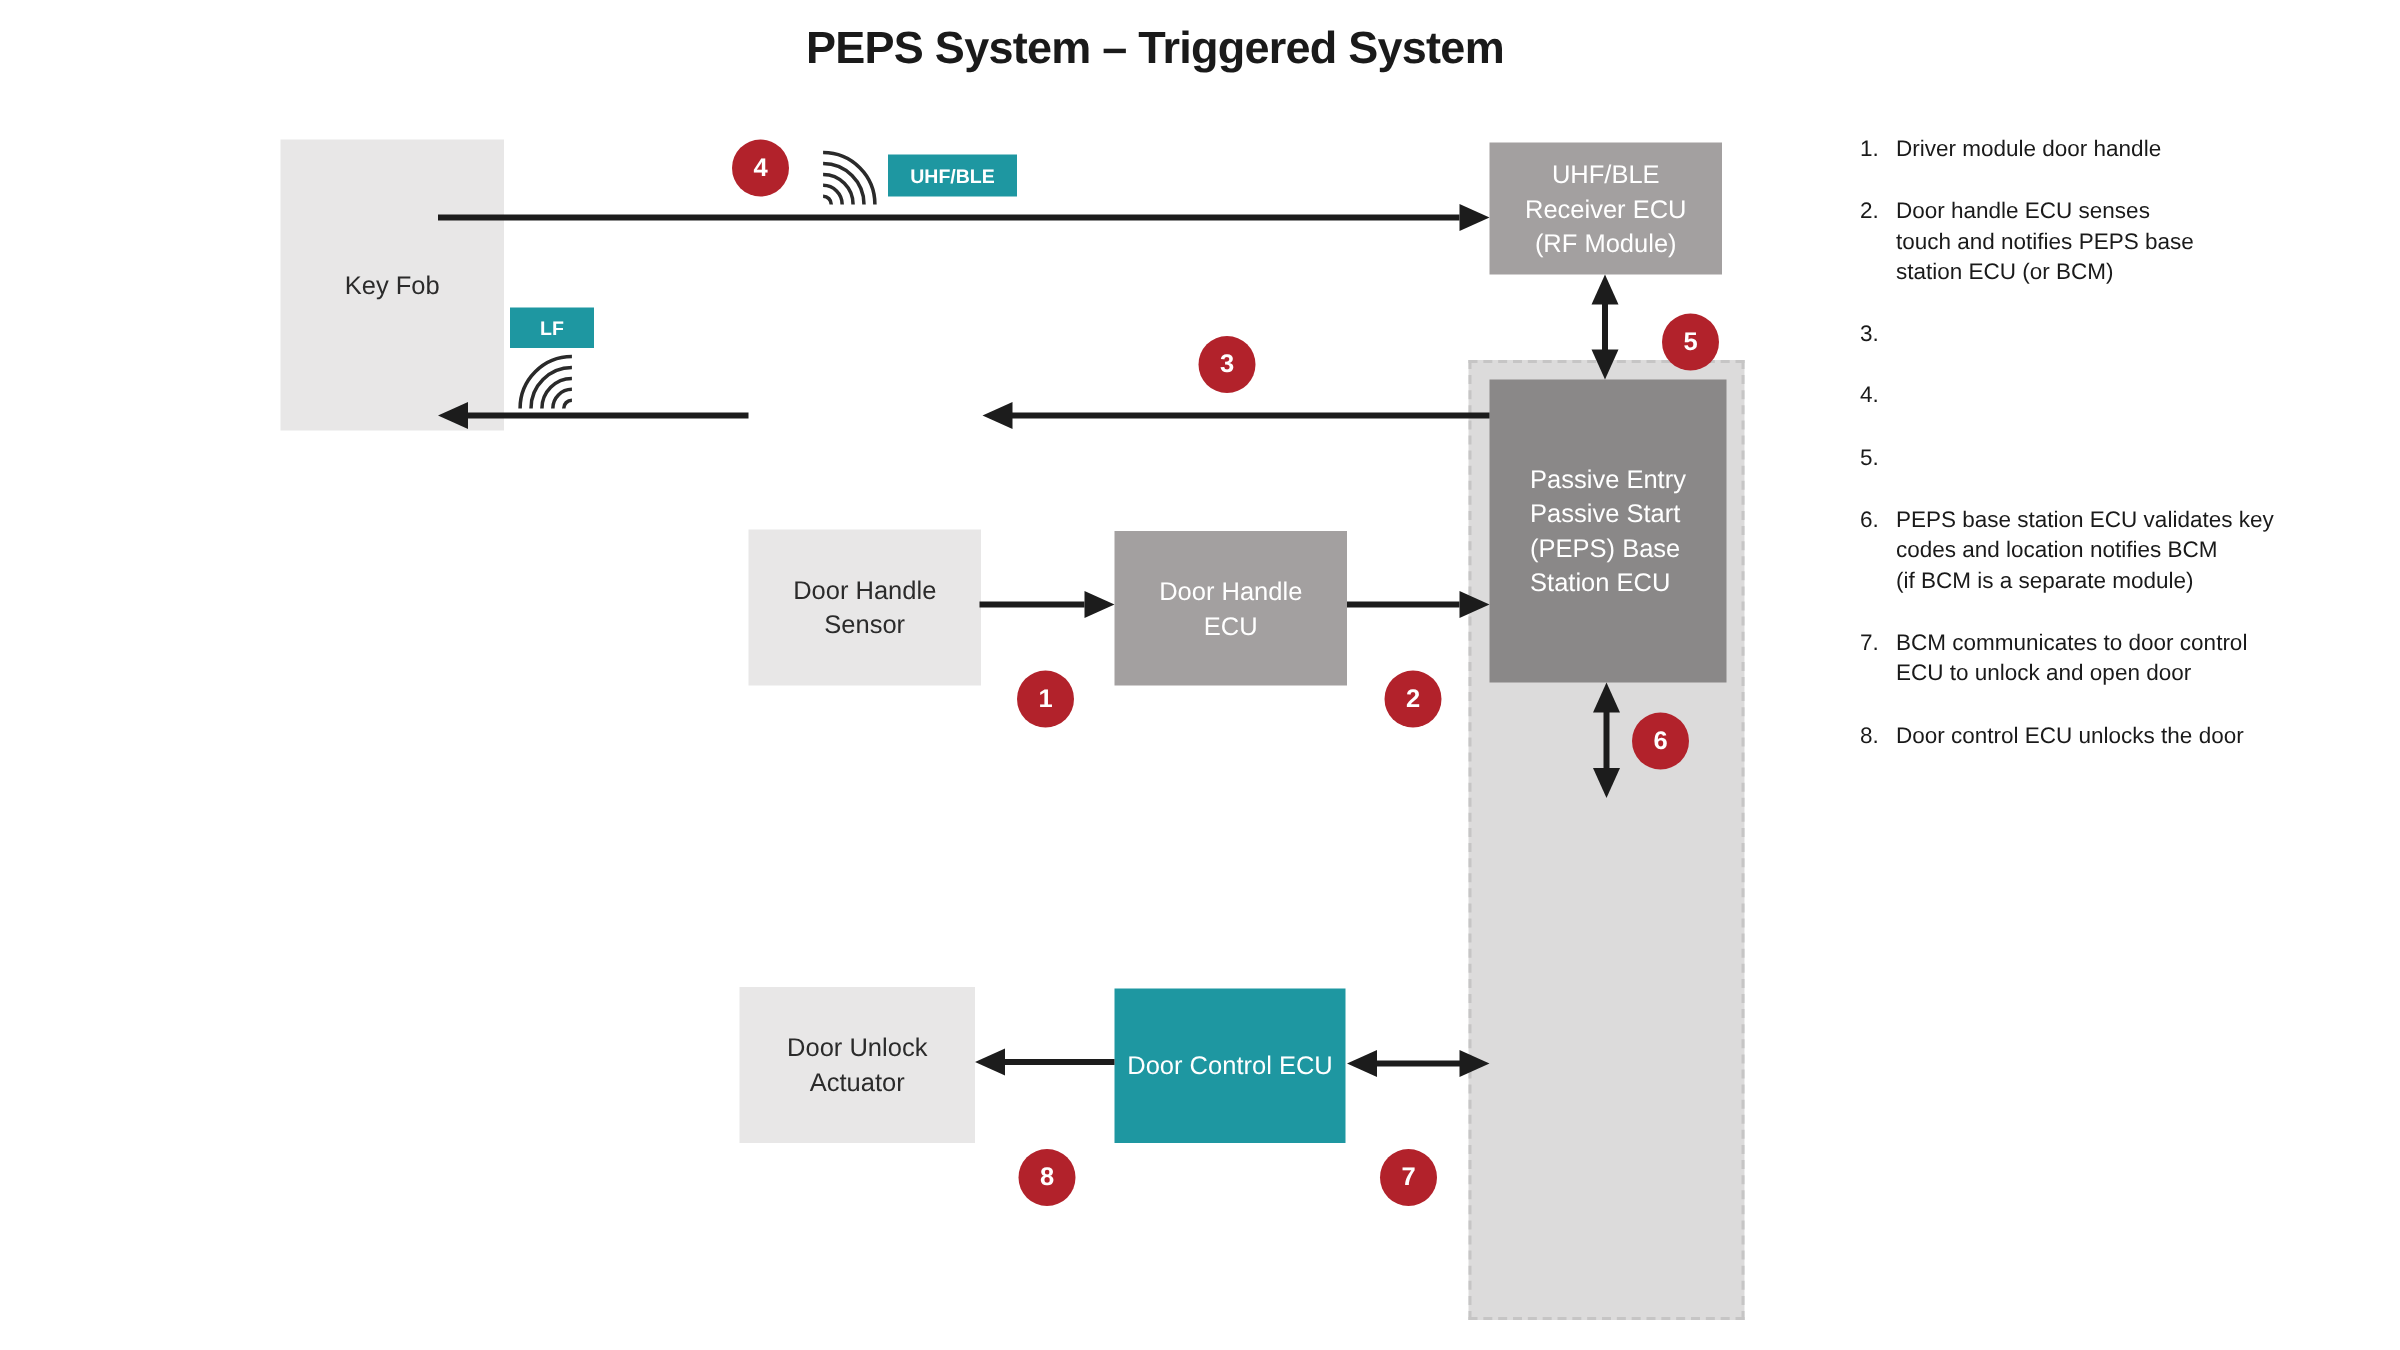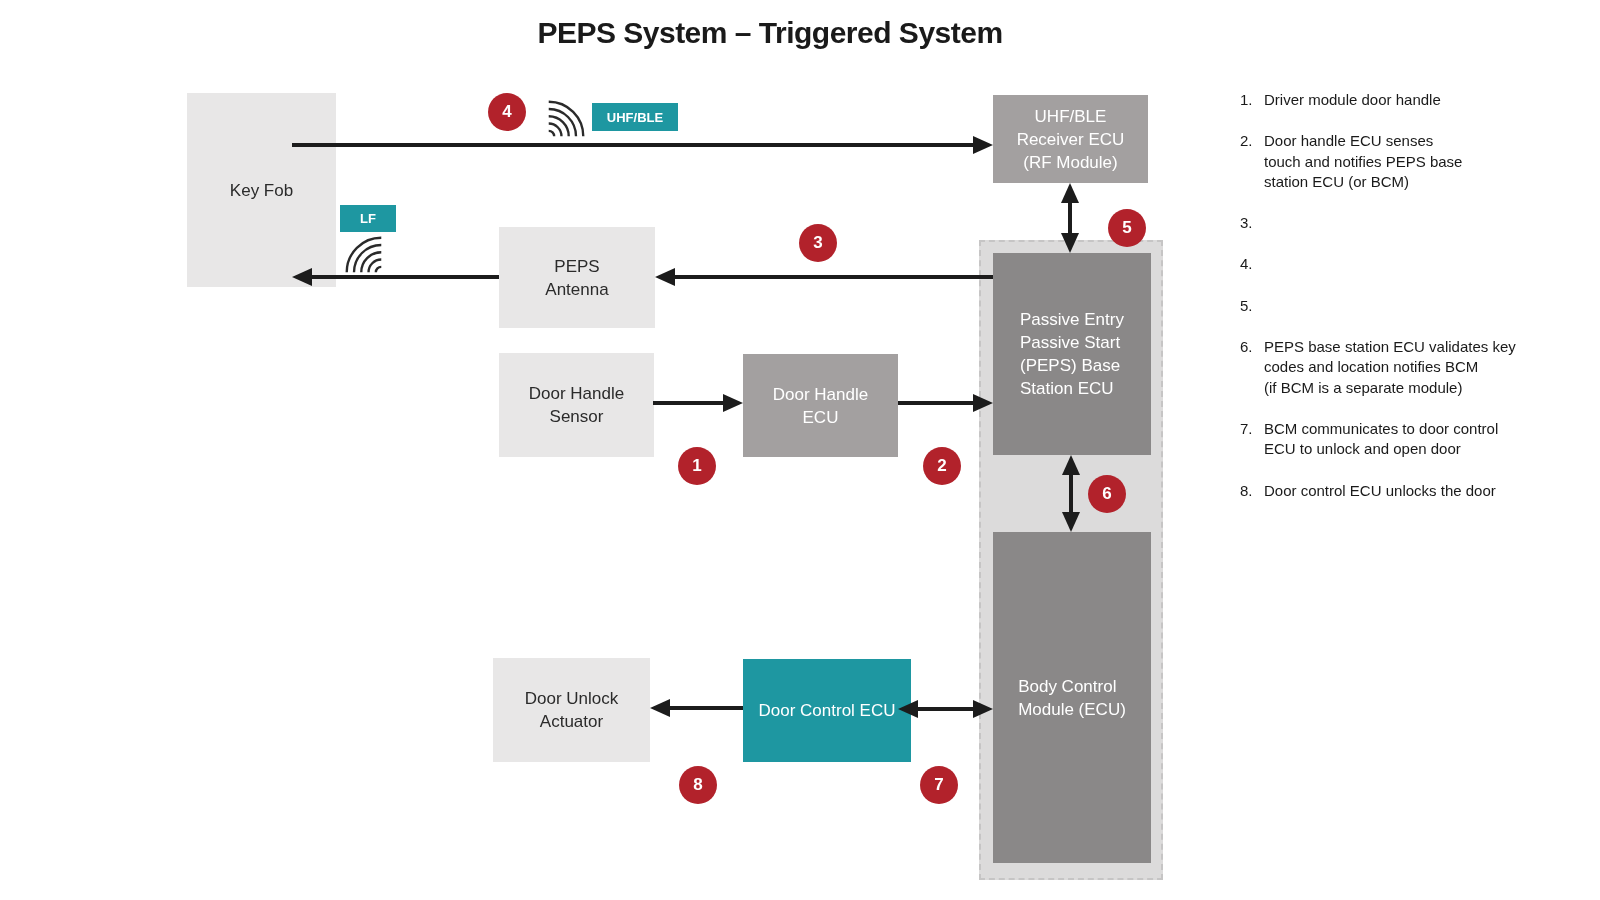--- a/index.html
+++ b/index.html
@@ -67,53 +67,45 @@
   <div class="box light" style="left:143px;top:93px;width:149px;height:194px;margin-left:44px;">
     <span class="lbl">Key Fob</span>
   </div>
 
   <div class="box medium" style="left:993px;top:95px;width:155px;height:88px;">
     <span class="lbl">UHF/BLE
 Receiver ECU
 (RF Module)</span>
   </div>
 
-  <div class="box light" style="left:499px;top:227px;width:156px;height:101px;">
-    <span class="lbl">PEPS
-Antenna</span>
-  </div>
 
   <div class="box light" style="left:499px;top:353px;width:155px;height:104px;">
     <span class="lbl">Door Handle
 Sensor</span>
   </div>
 
   <div class="box medium" style="left:743px;top:354px;width:155px;height:103px;">
     <span class="lbl">Door Handle
 ECU</span>
   </div>
 
   <div class="box dark" style="left:993px;top:253px;width:158px;height:202px;">
     <span class="lbl left">Passive Entry
 Passive Start
 (PEPS) Base
 Station ECU</span>
   </div>
 
-  <div class="box dark" style="left:993px;top:532px;width:158px;height:331px;">
-    <span class="lbl left">Body Control
-Module (ECU)</span>
-  </div>
 
   <div class="box light" style="left:493px;top:658px;width:157px;height:104px;">
     <span class="lbl">Door Unlock
 Actuator</span>
   </div>
 
-  <div class="box teal" style="left:743px;top:659px;width:168px;height:103px;">
+  <div class="box teal" style="left:743px;top:659px;width:154px;height:103px;">
     <span class="lbl">Door Control ECU</span>
   </div>
 
   <div class="line" style="left:292px;top:143px;width:681px;height:4px;"></div>
   <div class="ah r" style="left:973px;top:136px;"></div>
 
   <div class="line" style="left:673px;top:275px;width:320px;height:4px;"></div>
   <div class="ah l" style="left:655px;top:268px;"></div>
 
   <div class="line" style="left:310px;top:275px;width:189px;height:4px;"></div>

